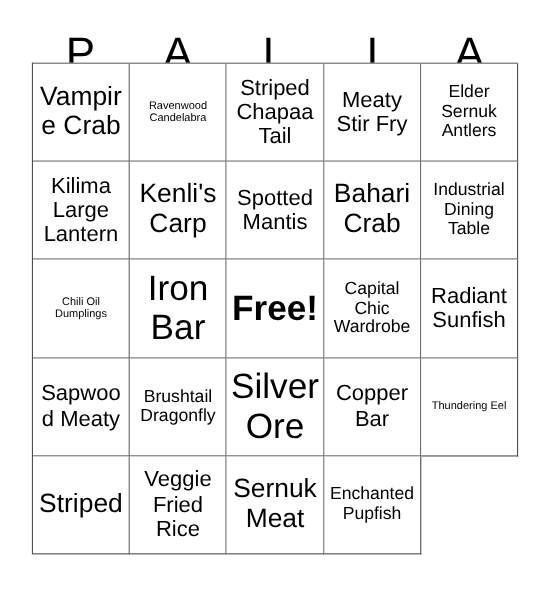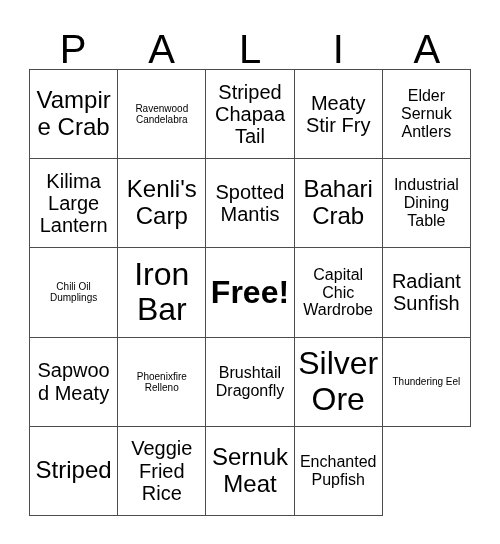--- a/index.html
+++ b/index.html
@@ -44,21 +44,21 @@
     font-weight: 400;
     letter-spacing: 0;
     color: #000000;
     user-select: none;
   }
 
   
   .grid {
     position: absolute;
     left: 29px;
-    top: 69px;
+    top: 57px;
     width: 442px;
     height: 447px;
     display: grid;
     grid-template-columns: repeat(5, 1fr);
     grid-template-rows: repeat(5, 1fr);
     border-top: 1px solid #4d4d4d;
     border-left: 1px solid #4d4d4d;
     box-sizing: border-box;
     background: #ffffff;
   }
@@ -150,28 +150,28 @@
     <div class="cell size-sm">
         <span class="cell-text">Capital Chic Wardrobe</span>
       </div>
     <div class="cell size-md">
         <span class="cell-text">Radiant Sunfish</span>
       </div>
 
     <div class="cell size-md">
         <span class="cell-text">Sapwood Meaty</span>
       </div>
-    <div class="cell size-xs">
-        <span class="cell-text">Phoenixfire Relleno</span>
-      </div>
     <div class="cell size-sm">
         <span class="cell-text">Brushtail Dragonfly</span>
       </div>
     <div class="cell size-xl">
         <span class="cell-text">Silver Ore</span>
+      </div>
+    <div class="cell size-md">
+        <span class="cell-text">Copper Bar</span>
       </div>
 
     <div class="cell size-xs">
         <span class="cell-text">Thundering Eel</span>
       </div>
     <div class="cell size-lg">
         <span class="cell-text">Striped</span>
       </div>
     <div class="cell size-md">
         <span class="cell-text">Veggie Fried Rice</span>

